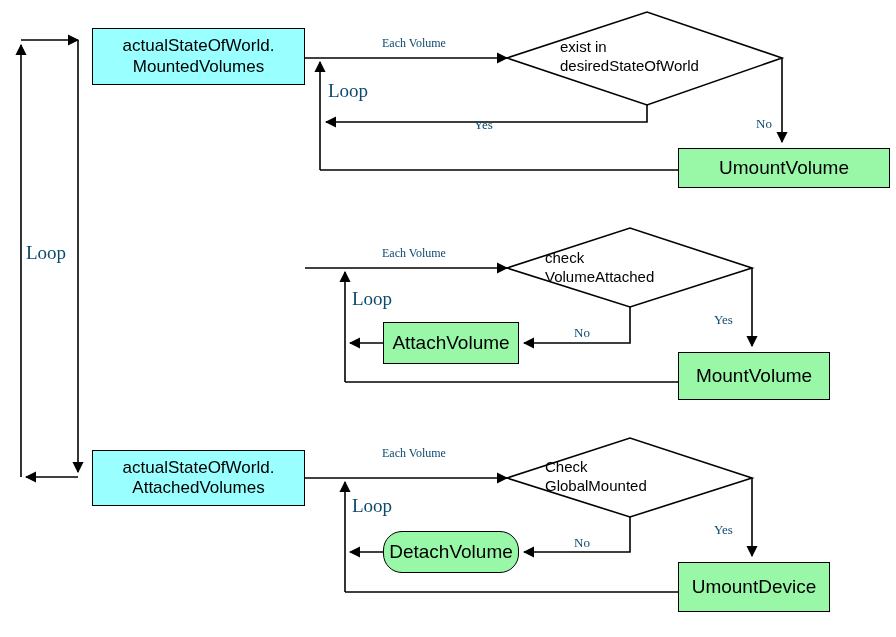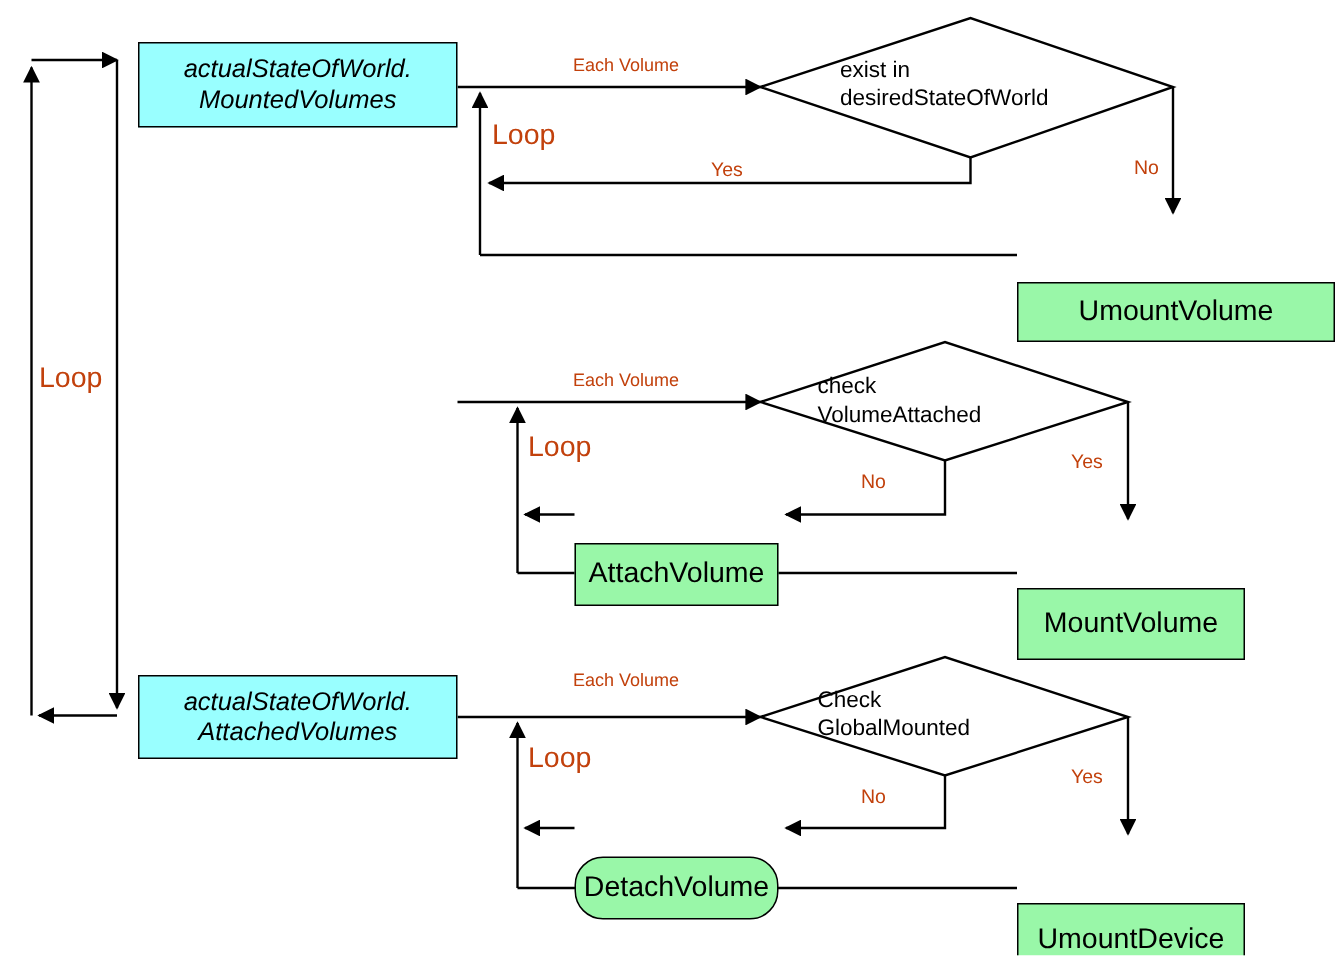--- a/index.html
+++ b/index.html
@@ -33,47 +33,47 @@
     justify-content: center;
     text-align: center;
     line-height: 1.18;
     color: #000000;
     white-space: pre-line;
     z-index: 3;
   }
   .node.state {
     background: #99ffff;
     font-size: 17px;
-    font-style: italic;
   }
   .node.action {
     background: #99f7a8;
     font-size: 19px;
-    margin-top: 40px;
   }
   .diamond-label {
     position: absolute;
     text-align: left;
     font-size: 15px;
     color: #000000;
     line-height: 1.25;
     white-space: pre-line;
     z-index: 3;
   }
   .edge-label {
     position: absolute;
-    color: #c2410c;
+    color: #0c4a6e;
     white-space: nowrap;
     z-index: 3;
+    font-family: Liberation Serif, serif;
   }
   .edge-label.small {
     font-size: 12px;
   }
   .edge-label.mid {
     font-size: 13px;
+    margin-top: 12px;
   }
   .edge-label.loop {
     font-size: 19px;
   }
   .edge-label.outer-loop {
     font-size: 19px;
   }
 </style>
 </head>
 <body>

